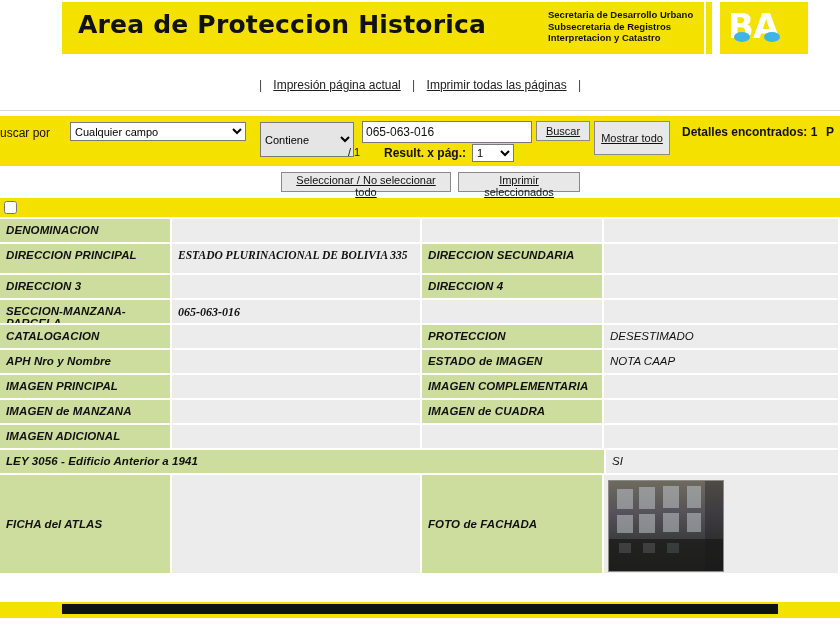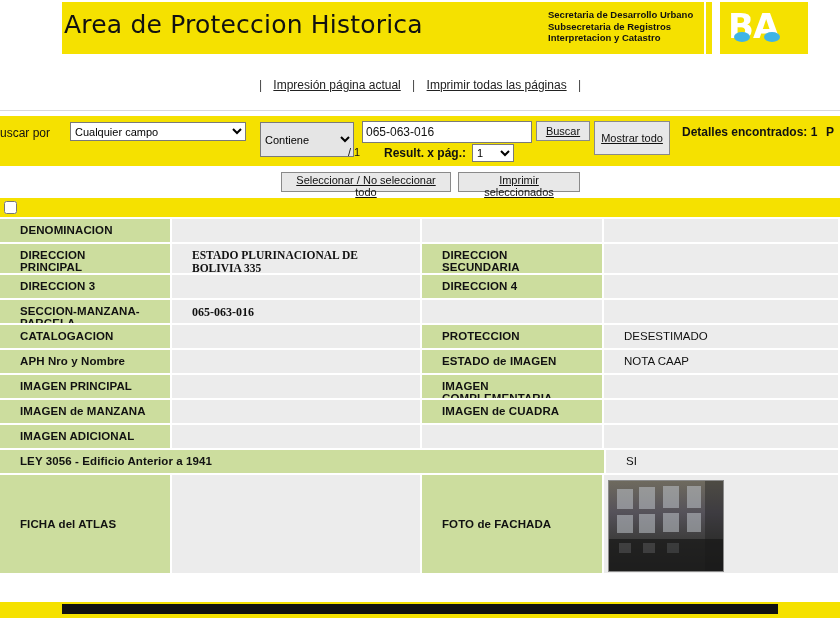--- a/index.html
+++ b/index.html
@@ -27,23 +27,23 @@
     background: #ffffff;
   }
   .header-band {
     position: absolute;
     left: 62px; top: 2px;
     width: 642px; height: 52px;
     background: #f5e100;
   }
   .header-title {
     position: absolute;
-    left: 64px; top: 10px;
+    left: 78px; top: 10px;
     font-family: "DejaVu Sans", sans-serif;
-    font-weight: normal;
+    font-weight: bold;
     font-size: 25px;
     color: #111111;
     letter-spacing: 0.2px;
     white-space: nowrap;
   }
   .header-sub {
     position: absolute;
     left: 548px; top: 9px;
     font-family: "Liberation Sans", sans-serif;
     font-weight: bold;
@@ -246,24 +246,25 @@
   .table {
     position: absolute;
     left: 0; top: 219px;
     width: 840px;
   }
   .row { display: flex; width: 840px; }
   .cell {
     box-sizing: border-box;
     font-size: 11.5px;
     color: #111111;
-    padding: 5px 20px;
+    padding: 5px 6px;
     border-bottom: 2px solid #ffffff;
     border-right: 2px solid #ffffff;
     overflow: hidden;
+    font-style: italic;
   }
   .lbl {
     background: #ccdd9e;
     font-weight: bold;
     letter-spacing: 0.1px;
   }
   .val {
     background: #ececec;
   }
   .c1 { width: 172px; }

